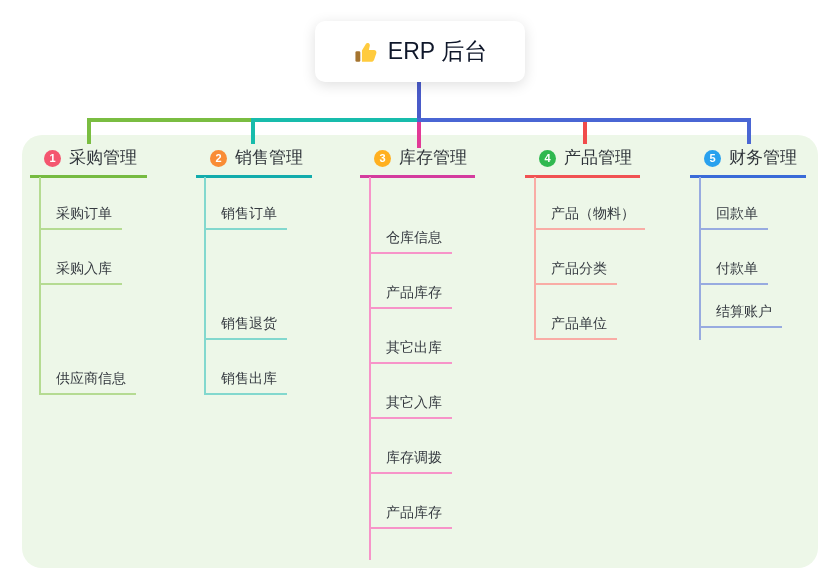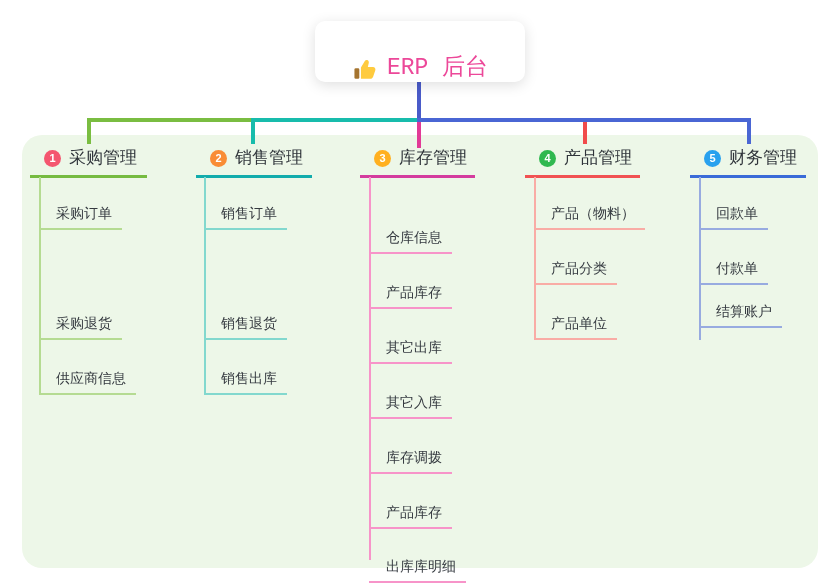--- a/index.html
+++ b/index.html
@@ -2,22 +2,22 @@
 <html><head>
 <meta charset="utf-8">
 <style>
   html,body{margin:0;padding:0;background:#fff;}
   .canvas{position:relative;width:839px;height:588px;background:#ffffff;overflow:hidden;
           font-family:"Liberation Sans","DejaVu Sans",sans-serif;}
   .panel{position:absolute;left:22px;top:135px;width:796px;height:433px;
          background:#EDF7E8;border-radius:20px;}
   .root-card{position:absolute;left:315px;top:21px;width:210px;height:61px;background:#ffffff;
              border-radius:10px;box-shadow:0 3px 14px rgba(0,0,0,.13);
-             display:flex;align-items:flex-end;justify-content:center;gap:9px;
-             font-size:23px;color:#ec4899;font-family:Liberation Mono, monospace;}
+             display:flex;align-items:center;justify-content:center;gap:9px;
+             font-size:23px;color:#0f172a;}
   .hline,.vline{position:absolute;}
   .branch-title{position:absolute;top:146px;display:flex;align-items:center;gap:8px;
                 padding:0 0 5px 14px;border-bottom:3px solid;box-sizing:border-box;
                 font-size:17px;line-height:24px;color:#2F343A;white-space:nowrap;}
   .badge{width:17px;height:17px;border-radius:50%;color:#fff;font-size:11px;line-height:17px;
          text-align:center;flex:0 0 17px;font-weight:bold;}
   .trunk{position:absolute;width:2px;}
   .child{position:absolute;font-size:14px;line-height:18px;color:#353A40;
          padding:0 10px 6px 17px;border-bottom:2px solid;white-space:nowrap;}
   .b1{border-color:#76BB40;} .b1c{border-color:#B5DB92;}
@@ -52,21 +52,21 @@
     </span>
     <span>ERP 后台</span>
   </div>
 
   <div class="branch-title b1" style="left:30px;width:117px">
     <span class="badge" style="background:#F4566F">1</span>
     <span>采购管理</span>
   </div>
   <div class="trunk" style="left:39px;top:177px;height:218px;background:#B5DB92"></div>
   <div class="child b1c" style="left:39px;top:204px"><span>采购订单</span></div>
-  <div class="child b1c" style="left:39px;top:314px"><span>采购退货</span></div>
+  <div class="child b1c" style="left:39px;top:259px"><span>采购入库</span></div>
   <div class="child b1c" style="left:39px;top:369px"><span>供应商信息</span></div>
 
   <div class="branch-title b2" style="left:196px;width:116px">
     <span class="badge" style="background:#F98C35">2</span>
     <span>销售管理</span>
   </div>
   <div class="trunk" style="left:204px;top:177px;height:218px;background:#82D8CE"></div>
   <div class="child b2c" style="left:204px;top:204px"><span>销售订单</span></div>
   <div class="child b2c" style="left:204px;top:314px"><span>销售退货</span></div>
   <div class="child b2c" style="left:204px;top:369px"><span>销售出库</span></div>
@@ -75,21 +75,20 @@
     <span class="badge" style="background:#FFB020">3</span>
     <span>库存管理</span>
   </div>
   <div class="trunk" style="left:369px;top:177px;height:383px;background:#F794C9"></div>
   <div class="child b3c" style="left:369px;top:204px"><span>仓库信息</span></div>
   <div class="child b3c" style="left:369px;top:259px"><span>产品库存</span></div>
   <div class="child b3c" style="left:369px;top:314px"><span>其它出库</span></div>
   <div class="child b3c" style="left:369px;top:369px"><span>其它入库</span></div>
   <div class="child b3c" style="left:369px;top:424px"><span>库存调拨</span></div>
   <div class="child b3c" style="left:369px;top:479px"><span>产品库存</span></div>
-  <div class="child b3c" style="left:369px;top:533px"><span>出库库明细</span></div>
 
   <div class="branch-title b4" style="left:525px;width:115px">
     <span class="badge" style="background:#30B850">4</span>
     <span>产品管理</span>
   </div>
   <div class="trunk" style="left:534px;top:177px;height:163px;background:#F9ACA5"></div>
   <div class="child b4c" style="left:534px;top:204px"><span>产品（物料）</span></div>
   <div class="child b4c" style="left:534px;top:259px"><span>产品分类</span></div>
   <div class="child b4c" style="left:534px;top:314px"><span>产品单位</span></div>
 

